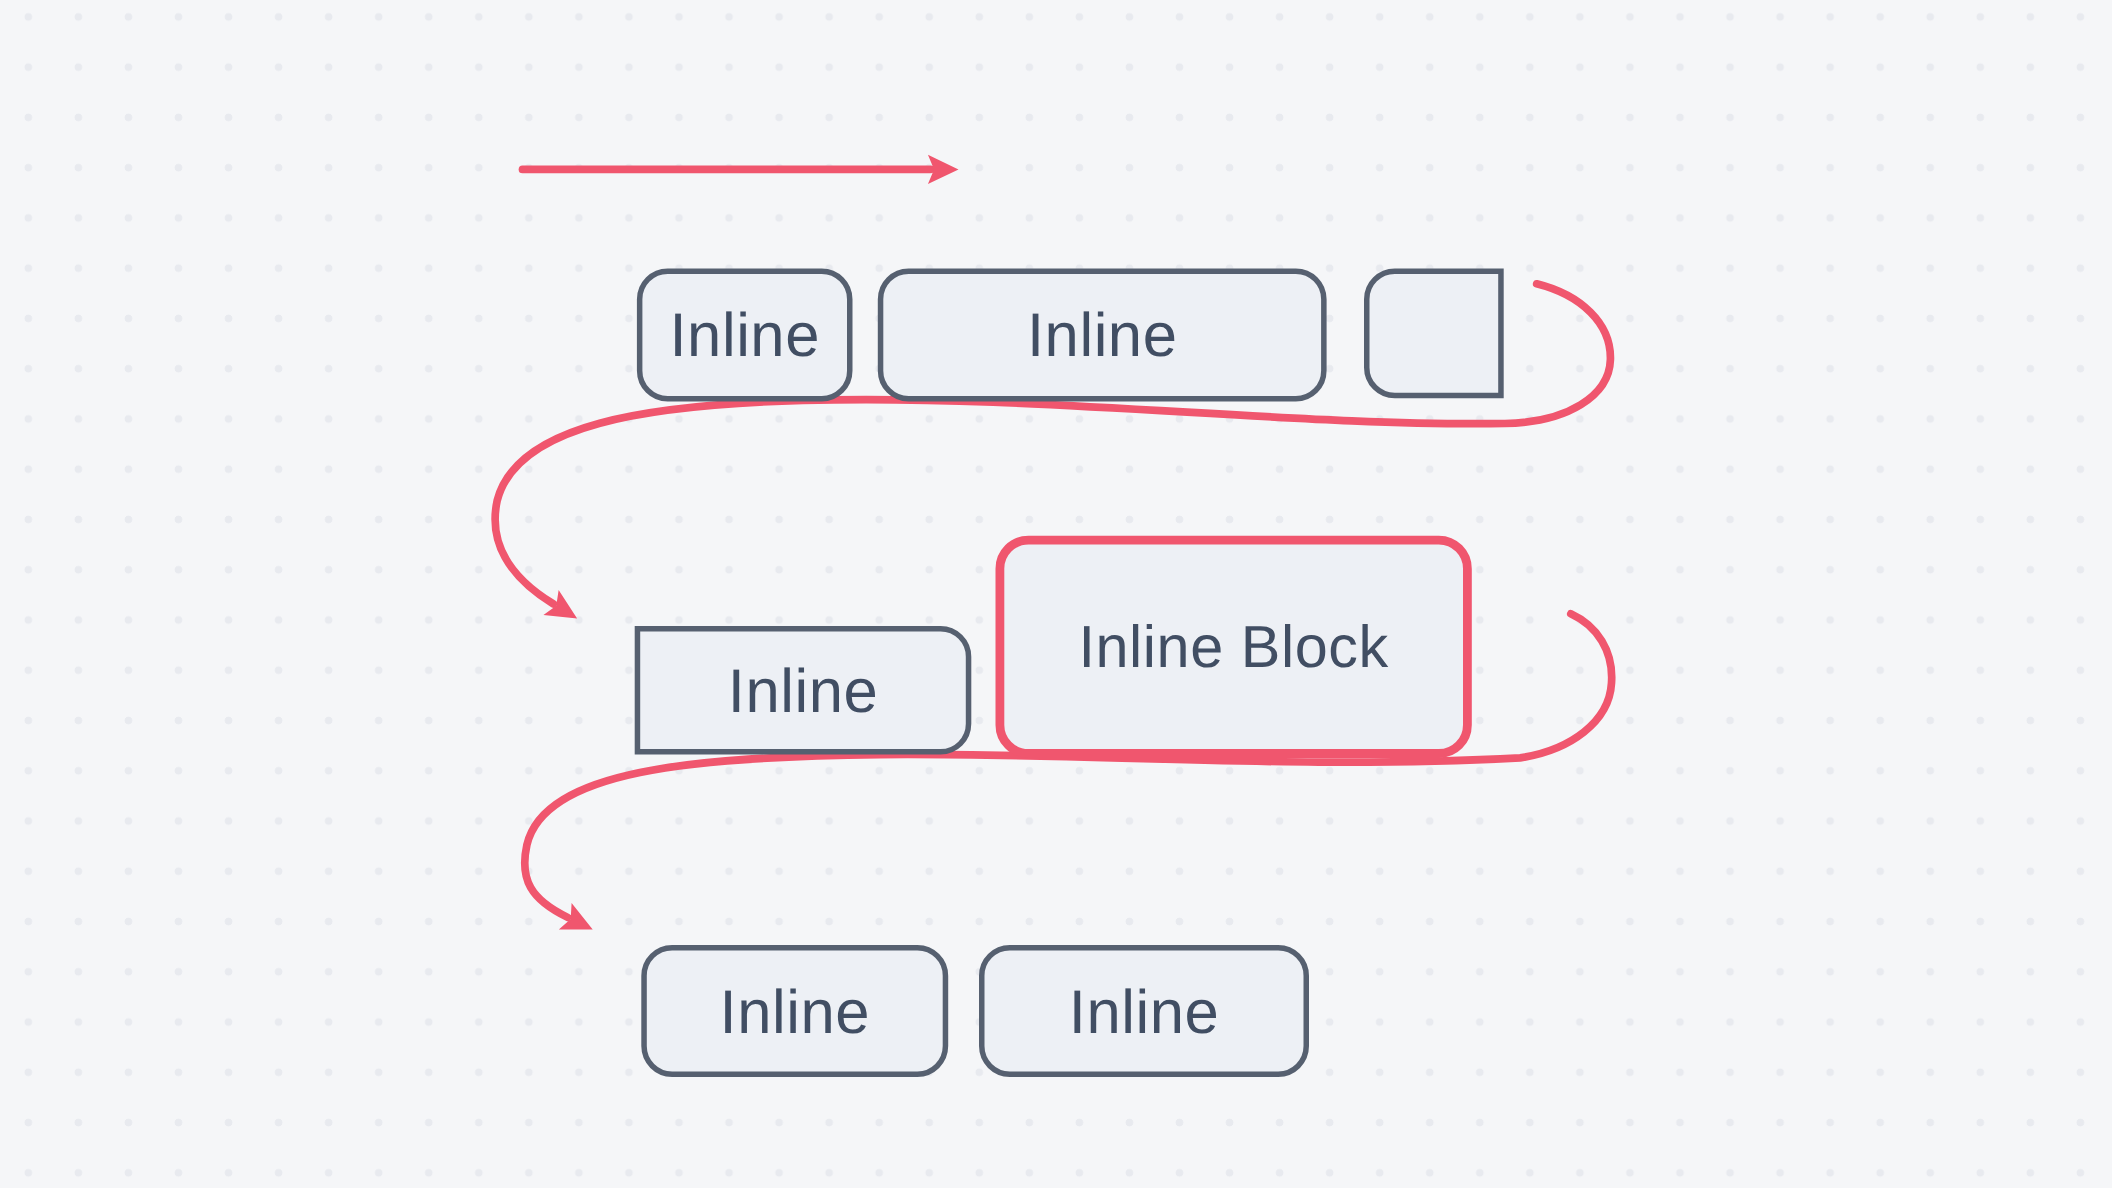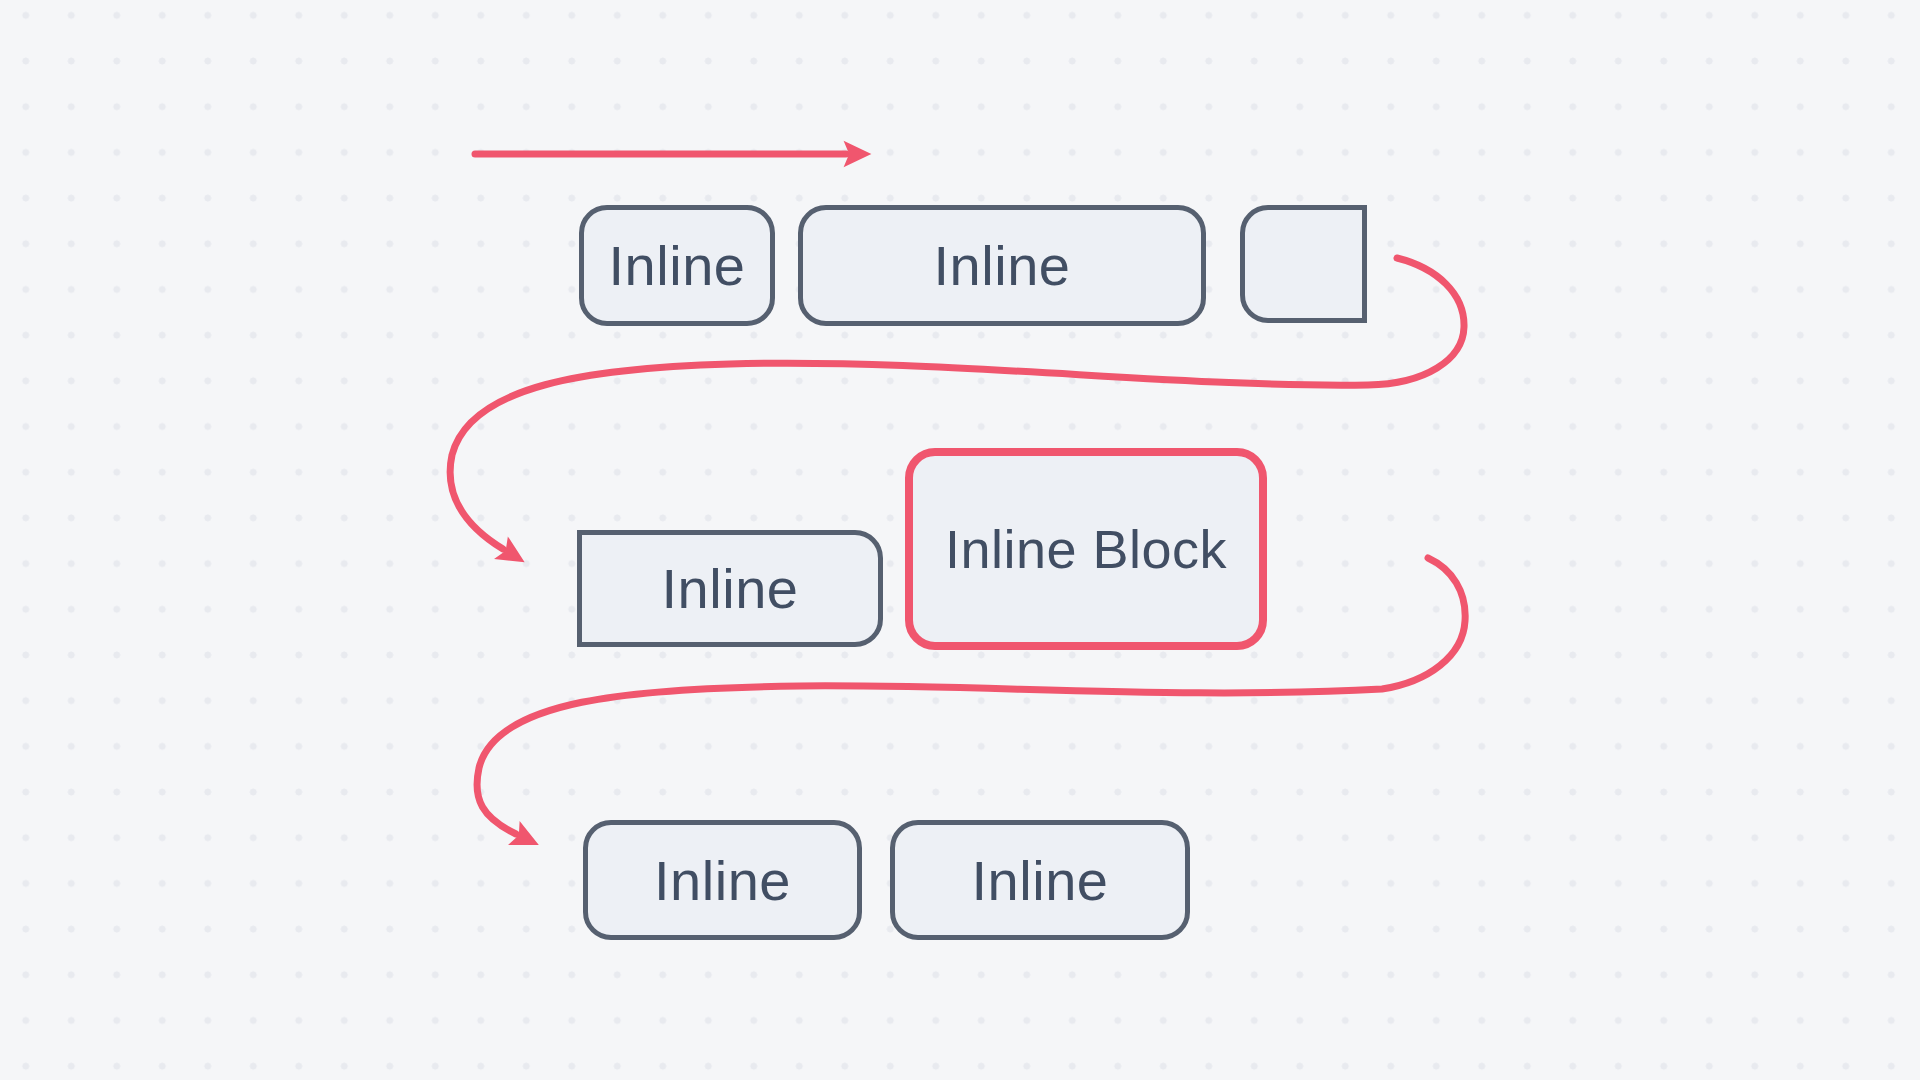--- a/index.html
+++ b/index.html
@@ -44,32 +44,33 @@
     background: var(--box-fill);
     border: 5px solid var(--box-border);
     border-radius: 28px;
     display: flex;
     align-items: center;
     justify-content: center;
     color: var(--text);
     font-size: 56px;
     font-weight: 500;
     letter-spacing: 0.5px;
+    margin-top: 39px;
   }
 
   
   .box-a { left: 579px;  top: 205px; width: 196px; height: 121px; }
   .box-b { left: 798px;  top: 205px; width: 408px; height: 121px; }
   .box-c { left: 1240px; top: 205px; width: 127px; height: 118px;
            border-radius: 28px 0 0 28px; } 
 
   
   .box-d { left: 577px;  top: 530px; width: 306px; height: 117px;
            border-radius: 0 28px 28px 0; } 
-  .box-e { left: 905px;  top: 448px; width: 362px; height: 202px;
+  .box-e { left: 905px;  top: 448px; width: 433px; height: 202px;
            border: 8px solid var(--accent); border-radius: 30px; font-size: 54px; }
 
   
   .box-f { left: 583px;  top: 820px; width: 279px; height: 120px; }
   .box-g { left: 890px;  top: 820px; width: 300px; height: 120px; }
 </style>
 </head>
 <body>
 
 <div class="canvas">

